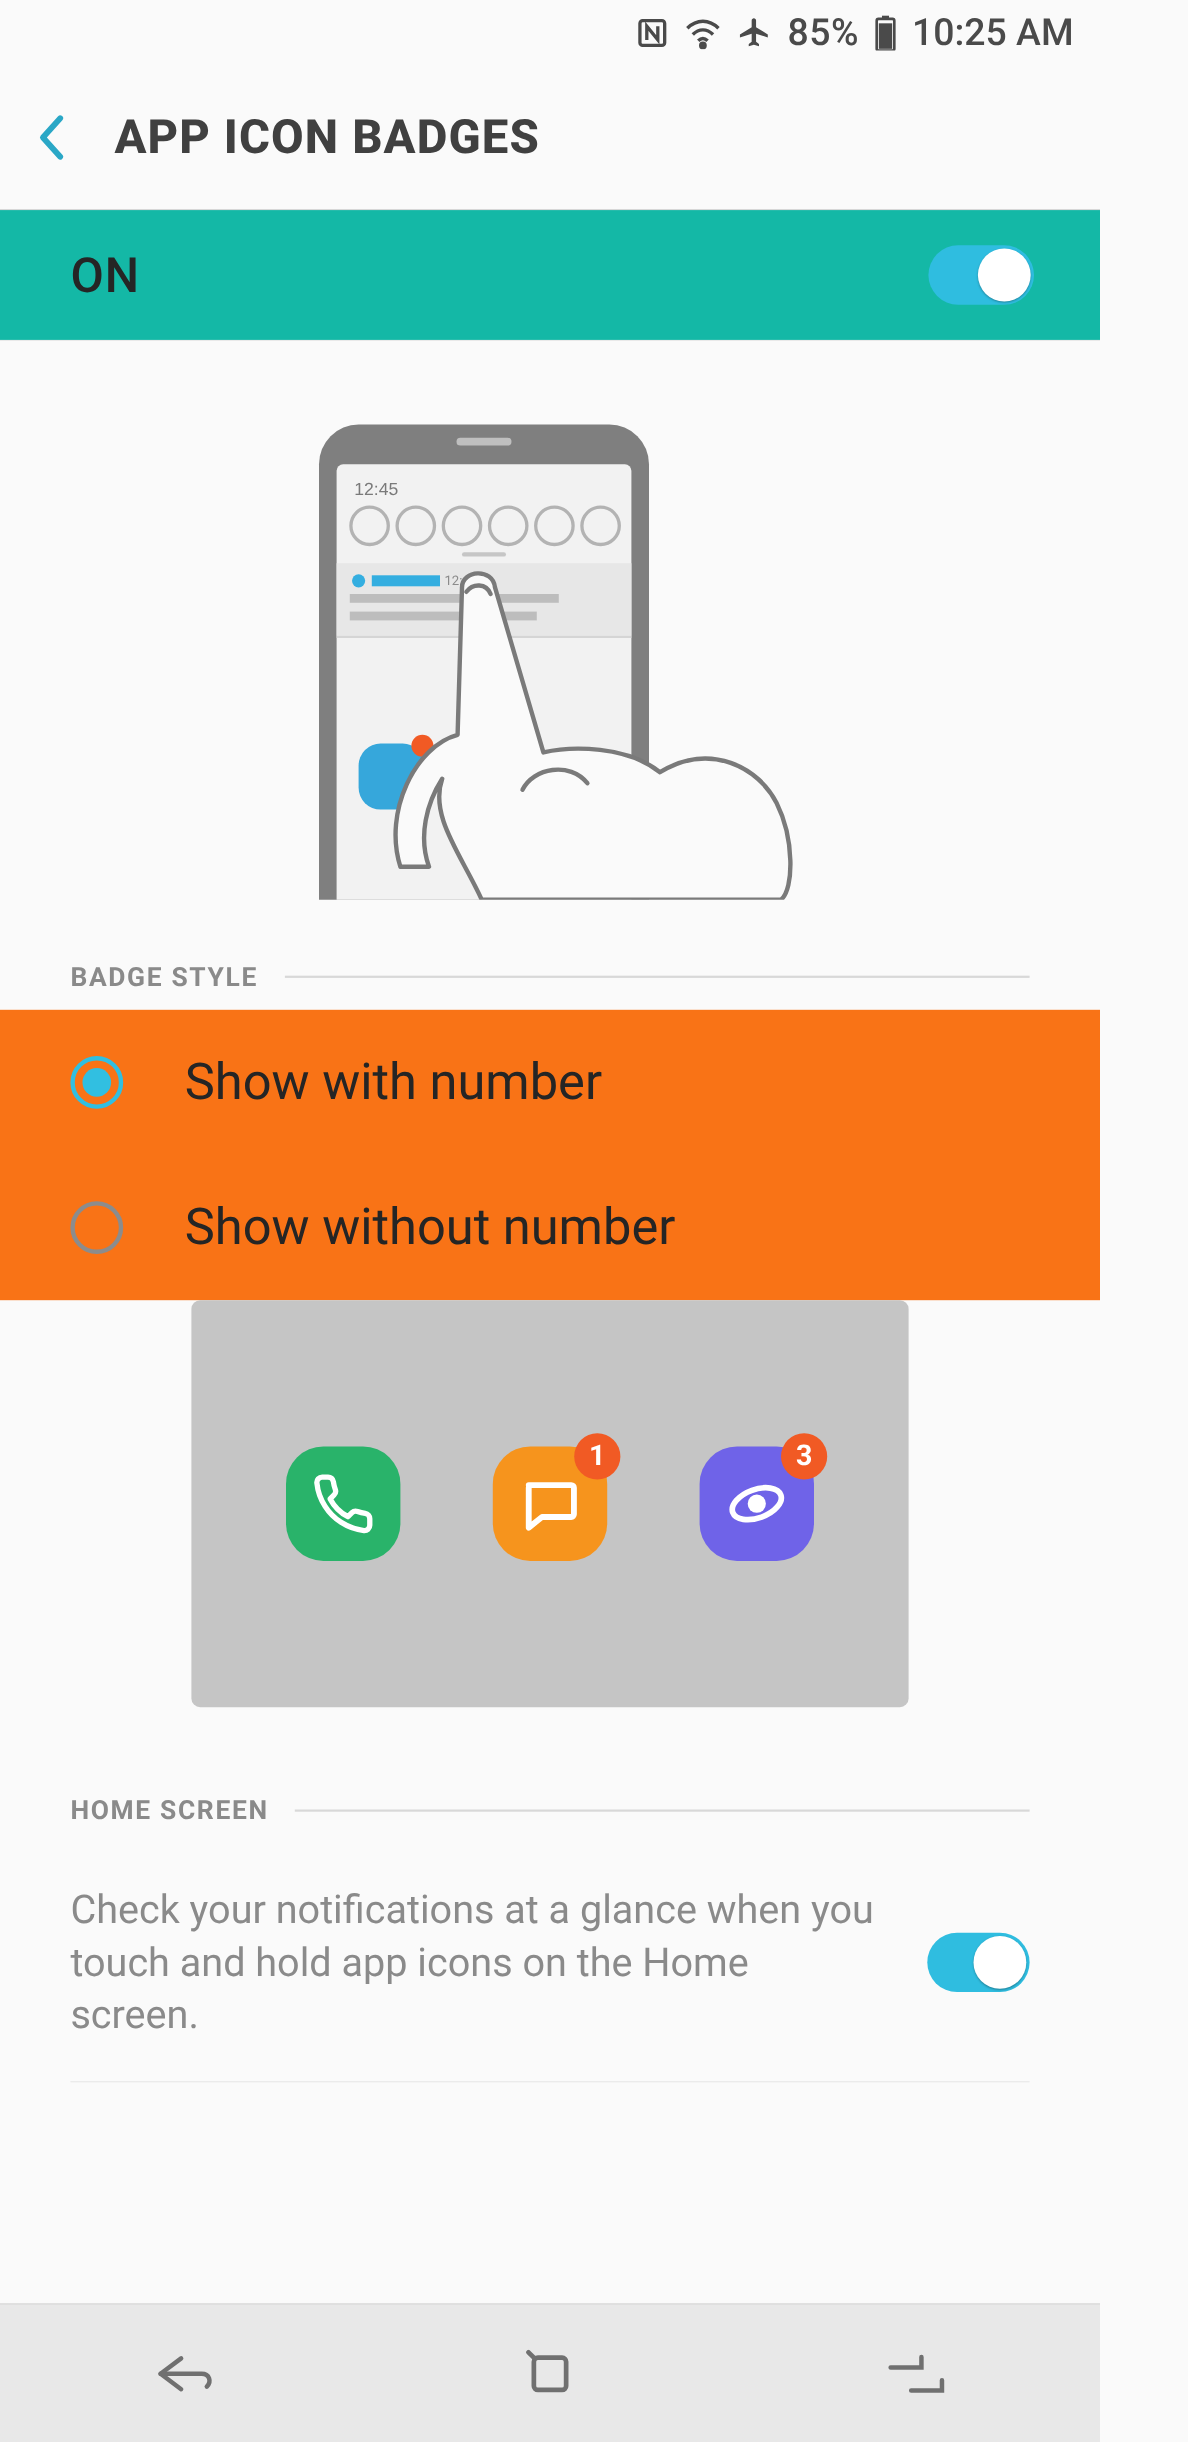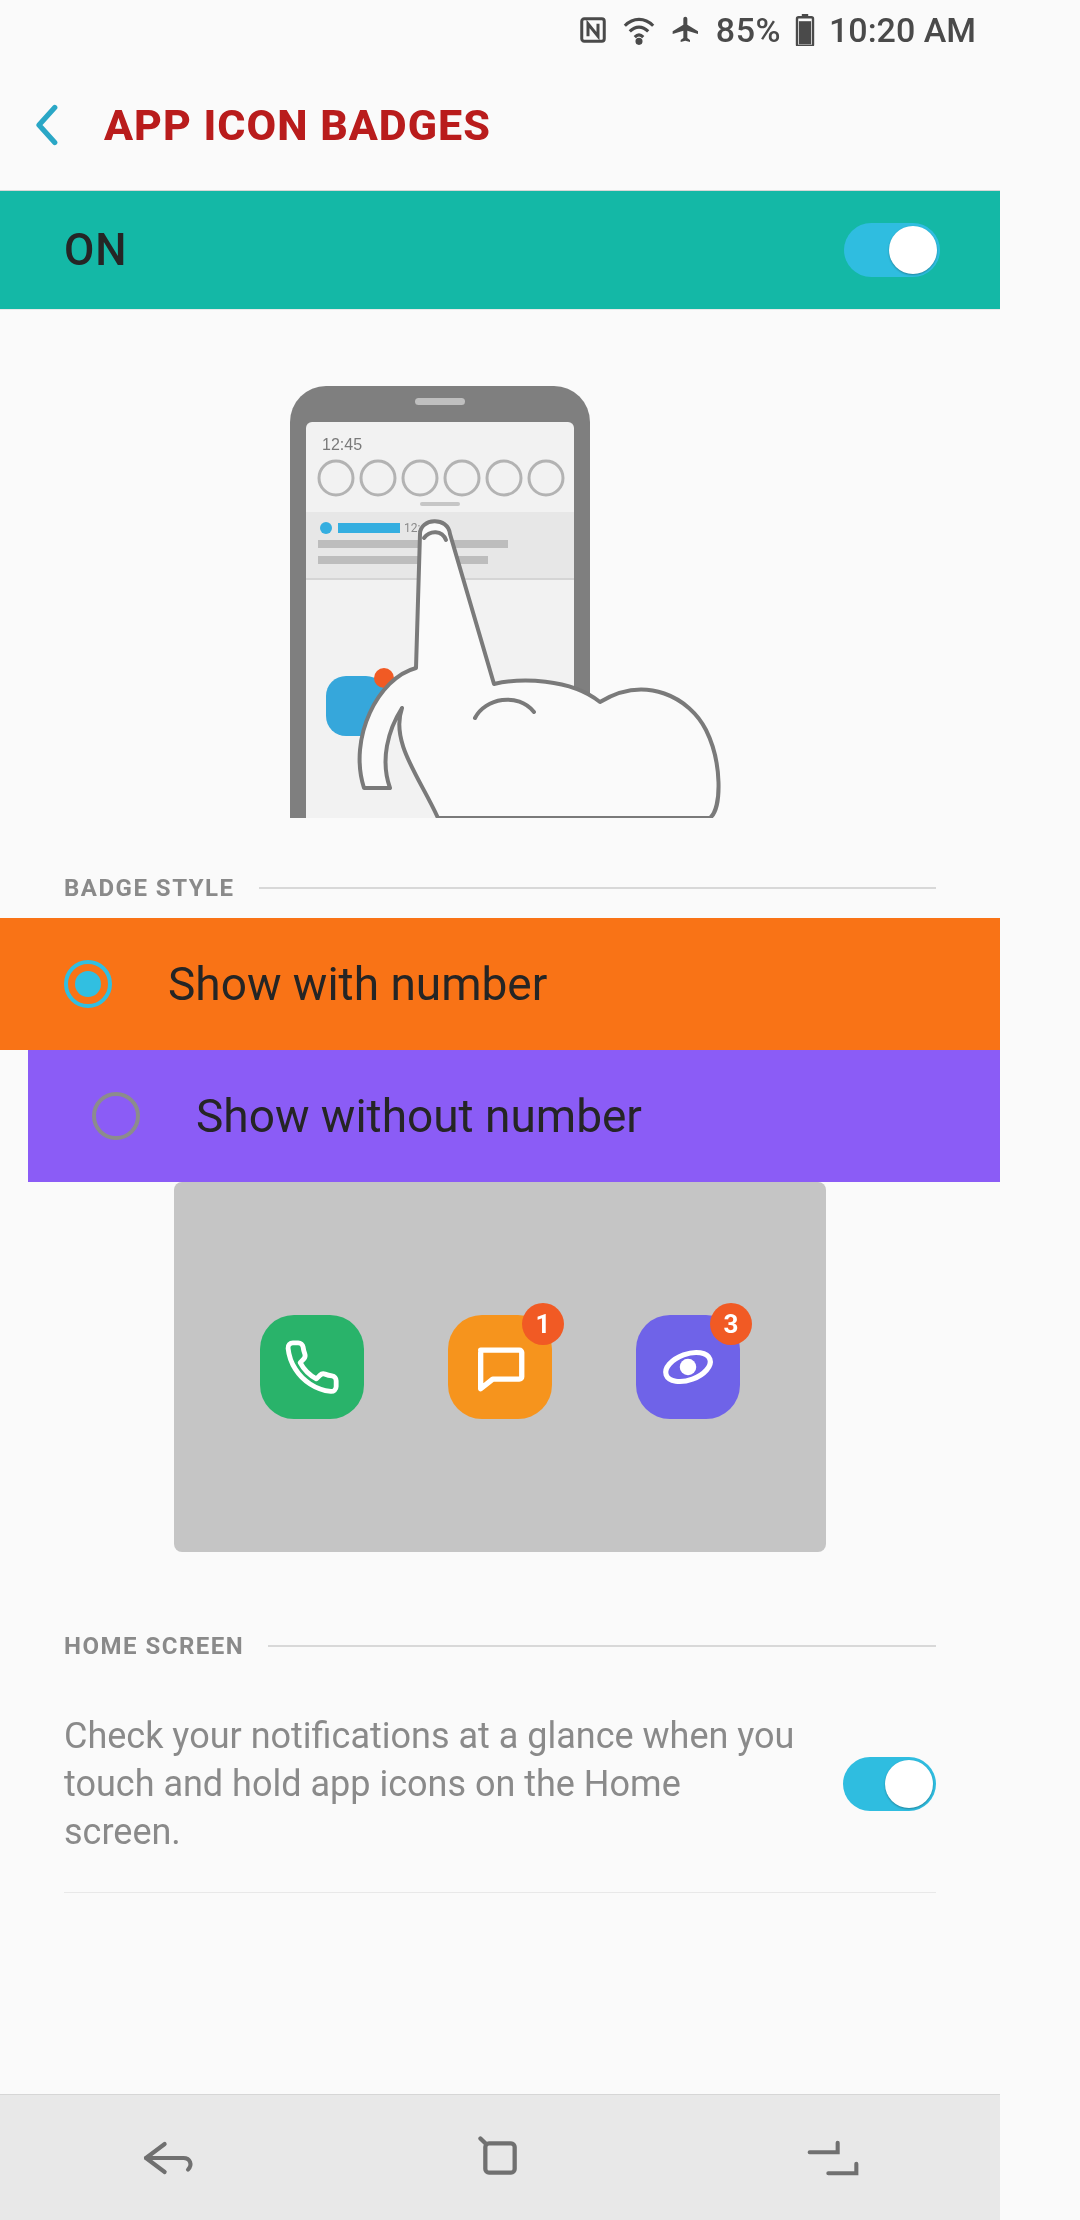--- a/index.html
+++ b/index.html
@@ -7,21 +7,21 @@
   .screen { width: 1000px; height: 2220px; display: flex; flex-direction: column; position: relative; overflow: hidden; }
 
   
   .status-bar { height: 60px; display: flex; justify-content: flex-end; align-items: center; padding: 0 24px 0 0; gap: 14px; color: #4a4a4a; font-size: 34px; font-weight: 500; }
   .status-bar .pct { letter-spacing: 0.5px; }
   .status-bar svg { display: block; }
 
   
   .app-bar { height: 130px; display: flex; align-items: center; padding: 0 24px; gap: 36px; }
   .app-bar .back { width: 44px; height: 44px; display: flex; align-items: center; justify-content: center; color: #2aa7c6; }
-  .app-bar .title { font-size: 43px; font-weight: 800; letter-spacing: 1px; color: #b91c1c; }
+  .app-bar .title { font-size: 43px; font-weight: 800; letter-spacing: 1px; color: #404040; }
 
   
   .master-row { height: 120px; border-top: 1px solid #d7d7d7; border-bottom: 1px solid #e9e9e9; background: #14b8a6; display: flex; align-items: center; justify-content: space-between; padding: 0 60px 0 64px; }
   .master-row .label { font-size: 44px; font-weight: 500; letter-spacing: 1px; color: #252525; }
 
   
   .switch { width: 96px; height: 54px; border-radius: 54px; position: relative; }
   .switch.on { background: #2fbde0; }
   .switch .knob { width: 48px; height: 48px; background: #ffffff; border-radius: 50%; position: absolute; top: 3px; right: 3px; box-shadow: 0 1px 2px rgba(0,0,0,0.3); }
 
@@ -31,21 +31,21 @@
   .desc { padding: 18px 64px 30px; font-size: 41px; line-height: 58px; color: #3a3a3a; background: #fafafa; position: relative; }
   .desc .clipped { color:#bcbcbc; height: 6px; overflow: hidden; position: absolute; top: -4px; left: 64px; right: 64px; font-size: 41px; }
 
   .illustration { display: flex; justify-content: center; padding: 20px 0 40px; }
 
   .section-header { display: flex; align-items: center; gap: 24px; padding: 0 64px; height: 60px; }
   .section-header .sh-label { color: #8a8a8a; font-size: 24px; font-weight: 700; letter-spacing: 1.5px; }
   .section-header .sh-line { flex: 1; height: 2px; background: #d8d8d8; }
 
   .radio-row { height: 132px; display: flex; align-items: center; gap: 56px; padding: 0 64px; background: #f97316; }
-  .radio-row.selected-alt { background: #8b5cf6; margin-left: 28px; }
+  .radio-row.selected-alt { background: #f97316; }
   .radio-outer { width: 48px; height: 48px; border-radius: 50%; display: flex; align-items: center; justify-content: center; }
   .radio-outer.unsel { border: 4px solid #8c8c8c; }
   .radio-outer.sel { border: 4px solid #31bfe1; }
   .radio-inner { width: 26px; height: 26px; border-radius: 50%; background: #31bfe1; }
   .radio-label { font-size: 46px; color: #252525; }
 
   .preview-card { margin: 0 auto; width: 652px; height: 370px; background: #c5c5c5; border-radius: 8px; display: flex; align-items: center; justify-content: center; gap: 84px; }
   .app-icon { width: 104px; height: 104px; border-radius: 34px; position: relative; display: flex; align-items: center; justify-content: center; }
   .app-icon.phone   { background: #29b36a; }
   .app-icon.message { background: #f6941d; }
@@ -89,21 +89,21 @@
         </svg>
     </span>
     <span class="pct">85%</span>
     <span>
       <svg width="20" height="32" viewBox="0 0 12 20" fill="#4a4a4a">
           <rect x="1" y="2" width="10" height="18" rx="1" fill="none" stroke="#4a4a4a" stroke-width="1.5"></rect>
           <rect x="4" y="0" width="4" height="2.5"></rect>
           <rect x="2.2" y="4.5" width="7.6" height="14.5"></rect>
         </svg>
     </span>
-    <span>10:20 AM</span>
+    <span>10:25 AM</span>
   </div>
 
   <div class="app-bar">
     <div class="back">
       <svg width="26" height="42" viewBox="0 0 14 24" fill="none" stroke="#2aa7c6" stroke-width="3" stroke-linecap="round" stroke-linejoin="round">
           <polyline points="12 2 3 12 12 22"></polyline>
         </svg>
     </div>
     <div class="title">APP ICON BADGES</div>
   </div>

